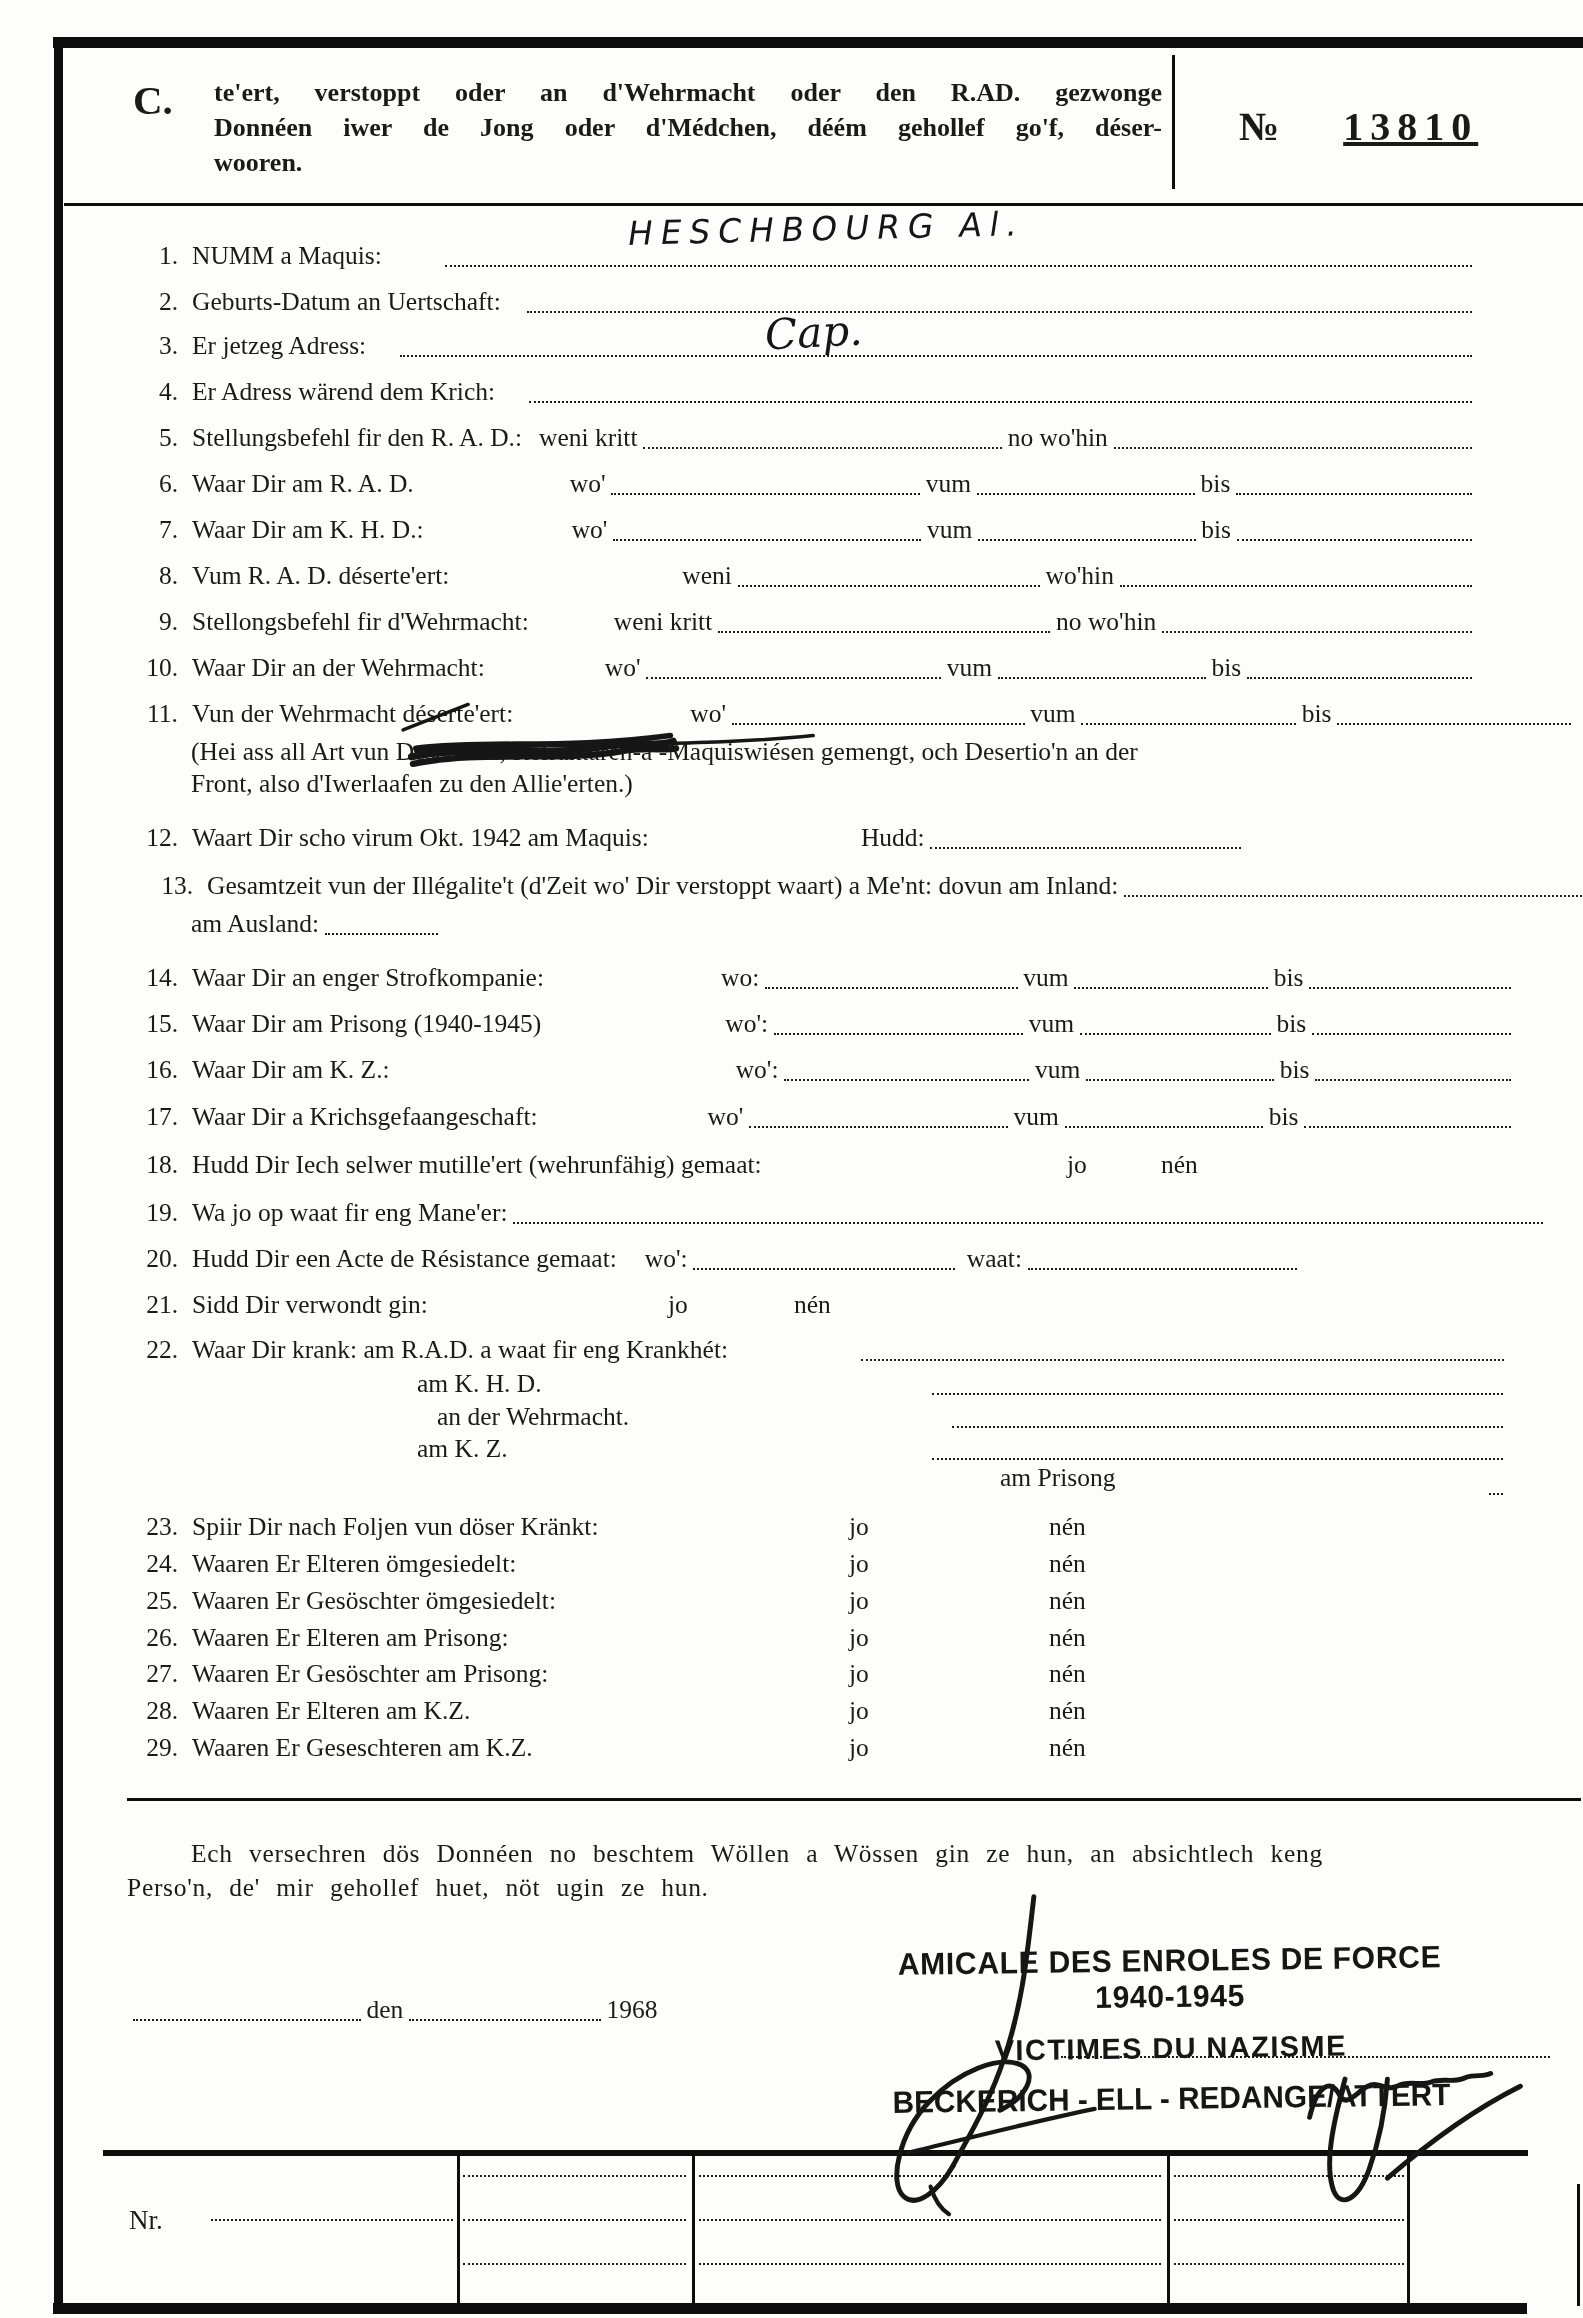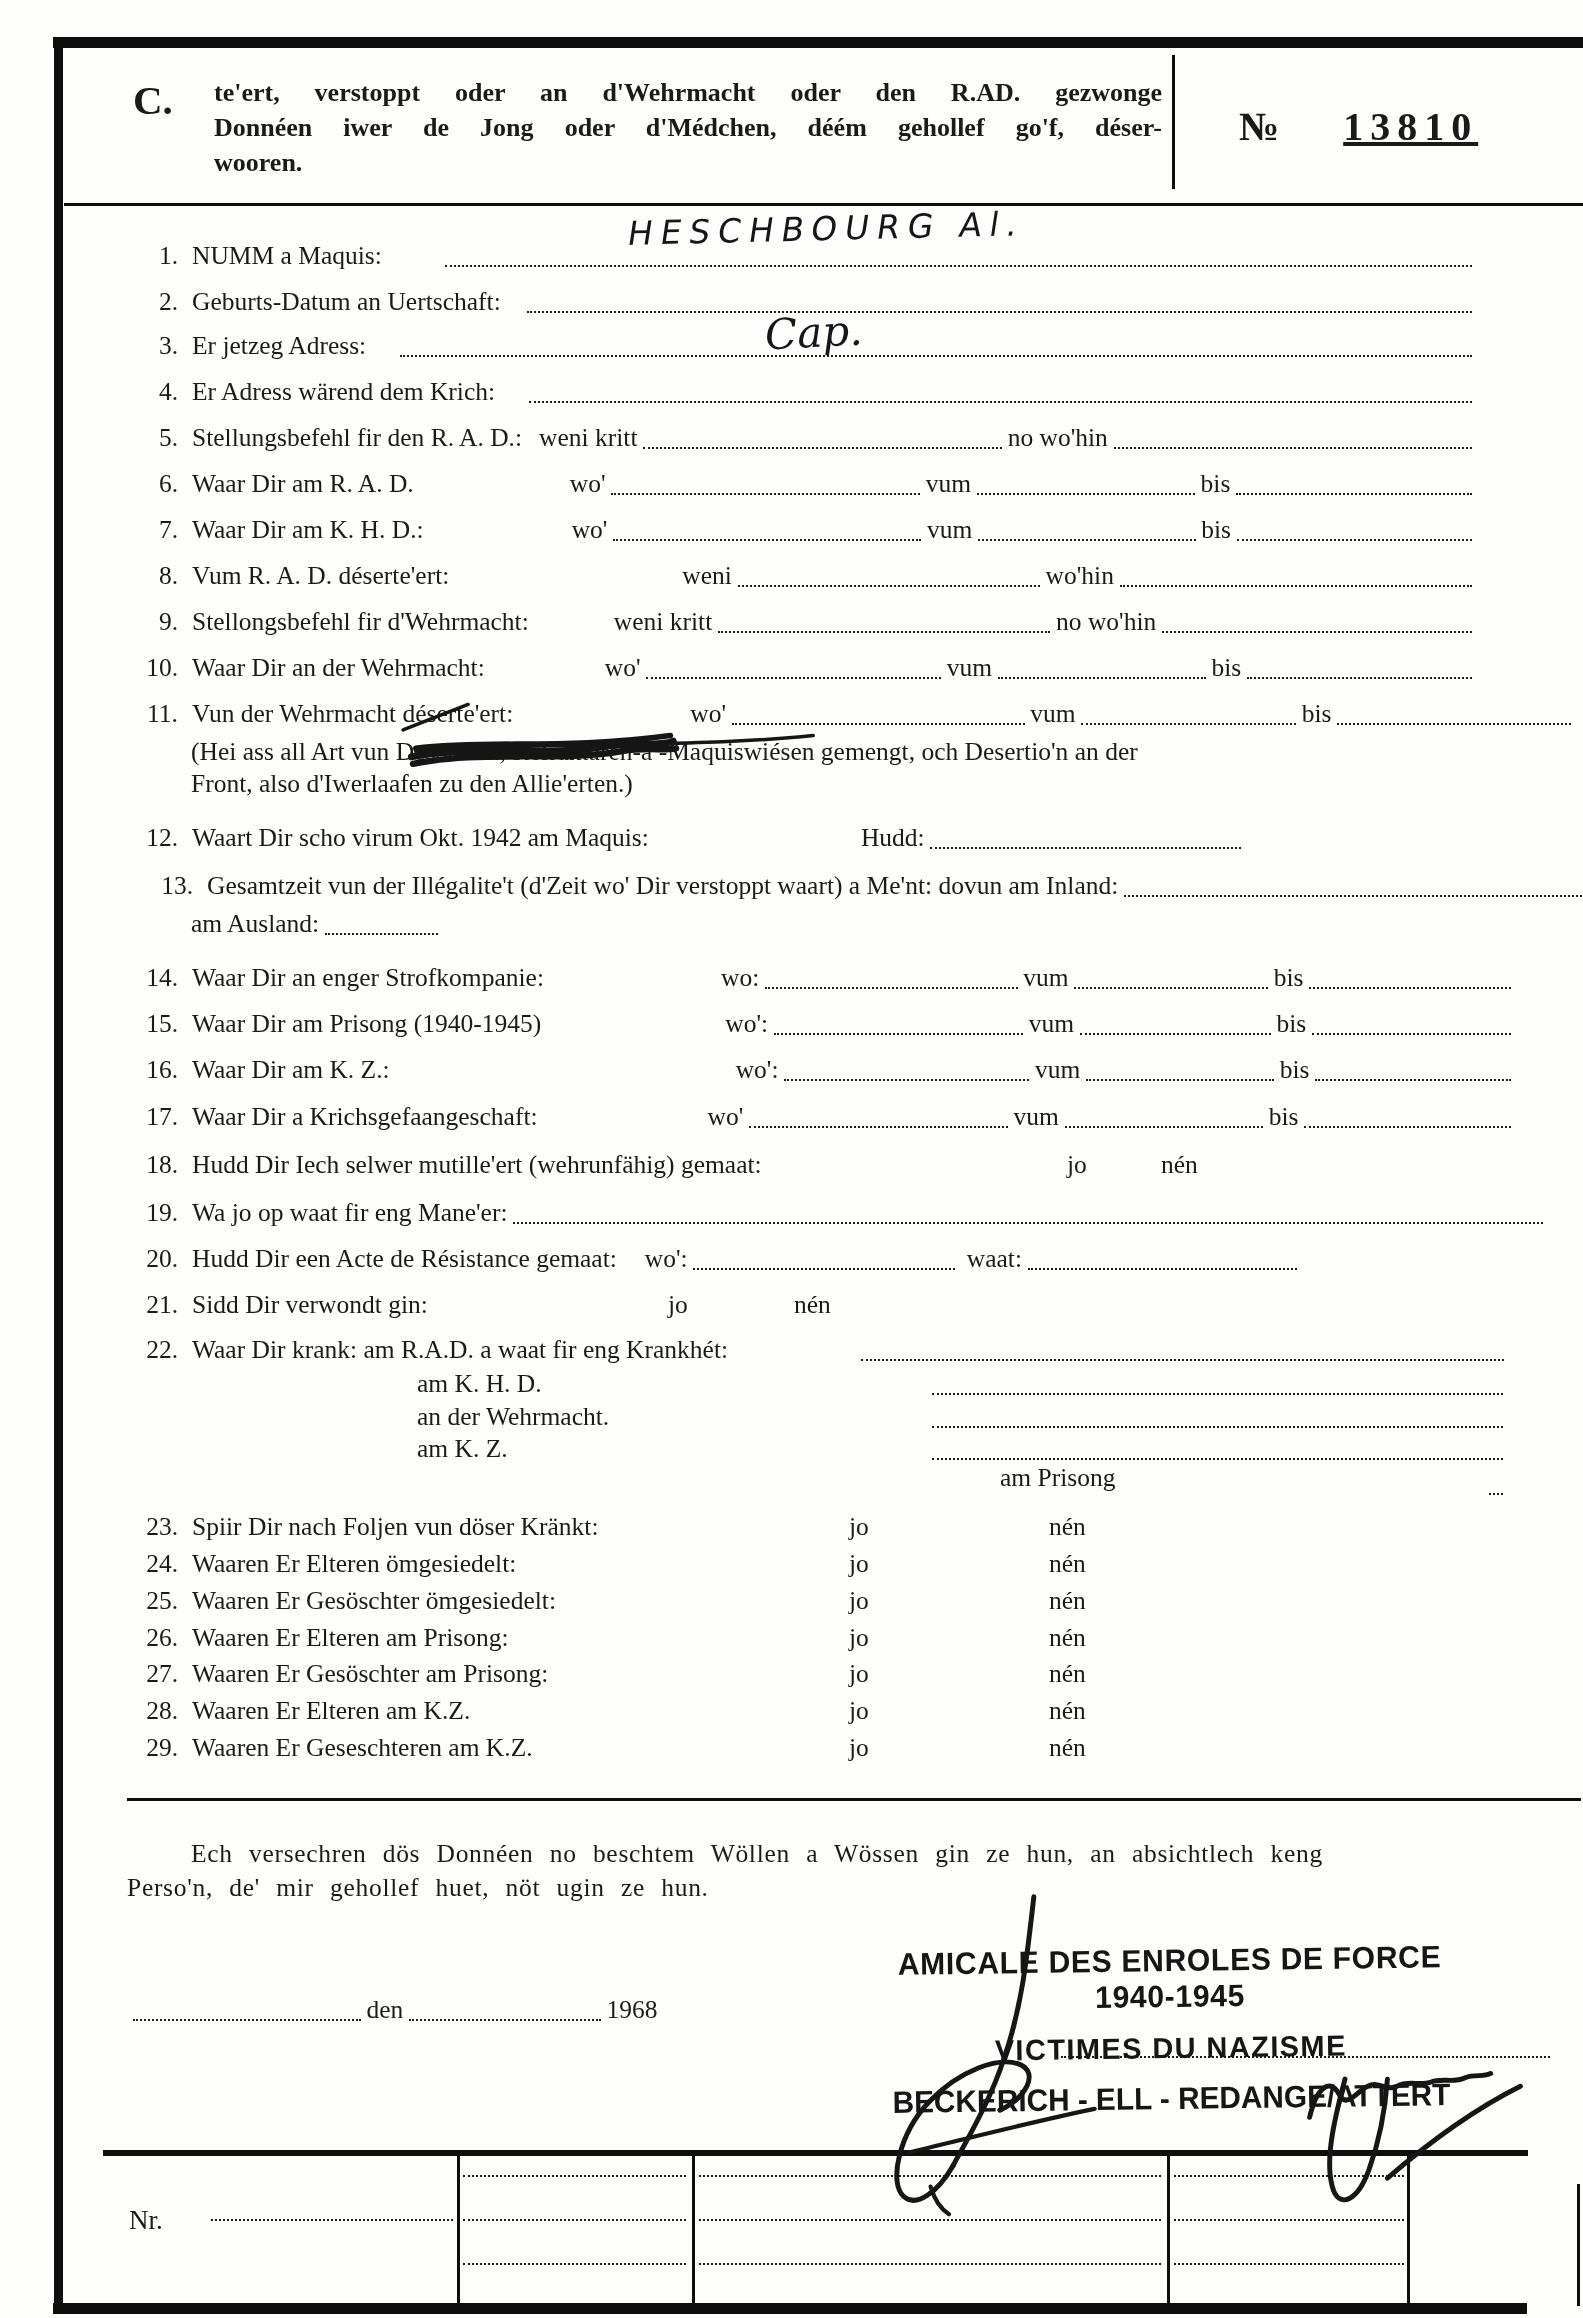--- a/index.html
+++ b/index.html
@@ -92,21 +92,21 @@
       <div class="frow" style="top: 959px; left: 131px; width: 1386px;"><span class="rnum">14.</span><span class="rlbl">Waar Dir an enger Strofkompanie:</span><span class="sp" style="width: 177px;"></span><span class="rlbl">wo:</span><span class="dots" style="flex-grow: 3;"></span><span class="rlbl">vum</span><span class="dots" style="flex-grow: 2.3;"></span><span class="rlbl">bis</span><span class="dots" style="flex-grow: 2.4;"></span></div>
       <div class="frow" style="top: 1005px; left: 131px; width: 1386px;"><span class="rnum">15.</span><span class="rlbl">Waar Dir am Prisong (1940-1945)</span><span class="sp" style="width: 184px;"></span><span class="rlbl">wo':</span><span class="dots" style="flex-grow: 3;"></span><span class="rlbl">vum</span><span class="dots" style="flex-grow: 2.3;"></span><span class="rlbl">bis</span><span class="dots" style="flex-grow: 2.4;"></span></div>
       <div class="frow" style="top: 1051px; left: 131px; width: 1386px;"><span class="rnum">16.</span><span class="rlbl">Waar Dir am K. Z.:</span><span class="sp" style="width: 346px;"></span><span class="rlbl">wo':</span><span class="dots" style="flex-grow: 3;"></span><span class="rlbl">vum</span><span class="dots" style="flex-grow: 2.3;"></span><span class="rlbl">bis</span><span class="dots" style="flex-grow: 2.4;"></span></div>
       <div class="frow" style="top: 1098px; left: 131px; width: 1386px;"><span class="rnum">17.</span><span class="rlbl">Waar Dir a Krichsgefaangeschaft:</span><span class="sp" style="width: 170px;"></span><span class="rlbl">wo'</span><span class="dots" style="flex-grow: 3;"></span><span class="rlbl">vum</span><span class="dots" style="flex-grow: 2.3;"></span><span class="rlbl">bis</span><span class="dots" style="flex-grow: 2.4;"></span></div>
       <div class="frow" style="top: 1146px; left: 131px; width: 1347px;"><span class="rnum">18.</span><span class="rlbl">Hudd Dir Iech selwer mutille'ert (wehrunfähig) gemaat:</span><span class="rlbl abs-lbl" style="left: 936px;">jo</span><span class="rlbl abs-lbl" style="left: 1030px;">nén</span></div>
       <div class="frow" style="top: 1194px; left: 131px; width: 1418px;"><span class="rnum">19.</span><span class="rlbl">Wa jo op waat fir eng Mane'er:</span><span class="dots" style="flex-grow: 1;"></span></div>
       <div class="frow" style="top: 1240px; left: 131px; width: 1347px;"><span class="rnum">20.</span><span class="rlbl">Hudd Dir een Acte de Résistance gemaat:</span><span class="sp" style="width: 28px;"></span><span class="rlbl">wo':</span><span class="dots" style="width: 262px; flex: 0 0 auto;"></span><span class="sp" style="width: 5.7px;"></span><span class="rlbl">waat:</span><span class="dots" style="width: 269px; flex: 0 0 auto;"></span></div>
       <div class="frow" style="top: 1286px; left: 131px; width: 1347px;"><span class="rnum">21.</span><span class="rlbl">Sidd Dir verwondt gin:</span><span class="rlbl abs-lbl" style="left: 537px;">jo</span><span class="rlbl abs-lbl" style="left: 663px;">nén</span></div>
       <div class="frow" style="top: 1331px; left: 131px; width: 1379px;"><span class="rnum">22.</span><span class="rlbl">Waar Dir krank: am R.A.D. a waat fir eng Krankhét:</span><span class="sp" style="width: 127px;"></span><span class="dots" style="flex-grow: 1;"></span></div>
       <div class="frow" style="top: 1365px; left: 417px; width: 1092px;"><span class="rlbl" style="width: 509px;">am K. H. D.</span><span class="dots" style="flex-grow: 1;"></span></div>
-      <div class="frow" style="top: 1398px; left: 417px; width: 1092px;"><span class="rlbl" style="width: 509px;">an der Wehrmacht.</span><span class="dots" style="flex-grow: 1;"></span></div>
+      <div class="frow" style="top: 1398px; left: 417px; width: 1092px;"><span class="rlbl" style="width: 509px; margin-left: 20px;">an der Wehrmacht.</span><span class="dots" style="flex-grow: 1;"></span></div>
       <div class="frow" style="top: 1430px; left: 417px; width: 1092px;"><span class="rlbl" style="width: 509px;">am K. Z.</span><span class="dots" style="flex-grow: 1;"></span></div>
       <div class="frow" style="top: 1463px; left: 417px; width: 1092px; flex-direction: column;"><span class="rlbl" style="width: 509px;">am Prisong</span><span class="dots" style="flex-grow: 1;"></span></div>
       <div class="frow" style="top: 1508px; left: 131px; width: 1347px;"><span class="rnum">23.</span><span class="rlbl">Spiir Dir nach Foljen vun döser Kränkt:</span><span class="rlbl abs-lbl" style="left: 718px;">jo</span><span class="rlbl abs-lbl" style="left: 918px;">nén</span></div>
       <div class="frow" style="top: 1545px; left: 131px; width: 1347px;"><span class="rnum">24.</span><span class="rlbl">Waaren Er Elteren ömgesiedelt:</span><span class="rlbl abs-lbl" style="left: 718px;">jo</span><span class="rlbl abs-lbl" style="left: 918px;">nén</span></div>
       <div class="frow" style="top: 1582px; left: 131px; width: 1347px;"><span class="rnum">25.</span><span class="rlbl">Waaren Er Gesöschter ömgesiedelt:</span><span class="rlbl abs-lbl" style="left: 718px;">jo</span><span class="rlbl abs-lbl" style="left: 918px;">nén</span></div>
       <div class="frow" style="top: 1619px; left: 131px; width: 1347px;"><span class="rnum">26.</span><span class="rlbl">Waaren Er Elteren am Prisong:</span><span class="rlbl abs-lbl" style="left: 718px;">jo</span><span class="rlbl abs-lbl" style="left: 918px;">nén</span></div>
       <div class="frow" style="top: 1655px; left: 131px; width: 1347px;"><span class="rnum">27.</span><span class="rlbl">Waaren Er Gesöschter am Prisong:</span><span class="rlbl abs-lbl" style="left: 718px;">jo</span><span class="rlbl abs-lbl" style="left: 918px;">nén</span></div>
       <div class="frow" style="top: 1692px; left: 131px; width: 1347px;"><span class="rnum">28.</span><span class="rlbl">Waaren Er Elteren am K.Z.</span><span class="rlbl abs-lbl" style="left: 718px;">jo</span><span class="rlbl abs-lbl" style="left: 918px;">nén</span></div>
       <div class="frow" style="top: 1729px; left: 131px; width: 1347px;"><span class="rnum">29.</span><span class="rlbl">Waaren Er Geseschteren am K.Z.</span><span class="rlbl abs-lbl" style="left: 718px;">jo</span><span class="rlbl abs-lbl" style="left: 918px;">nén</span></div>
     </div>

